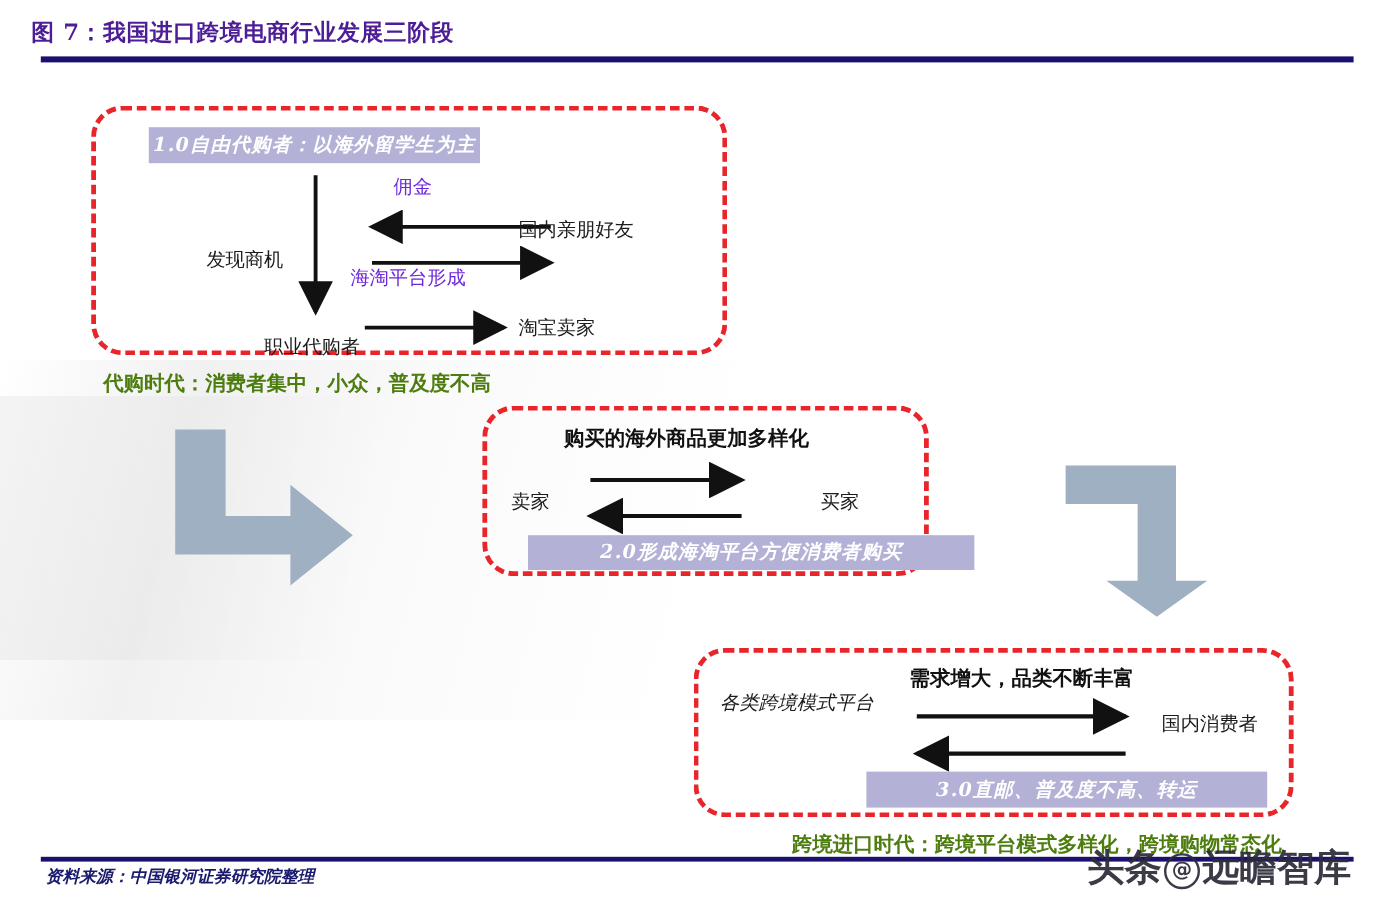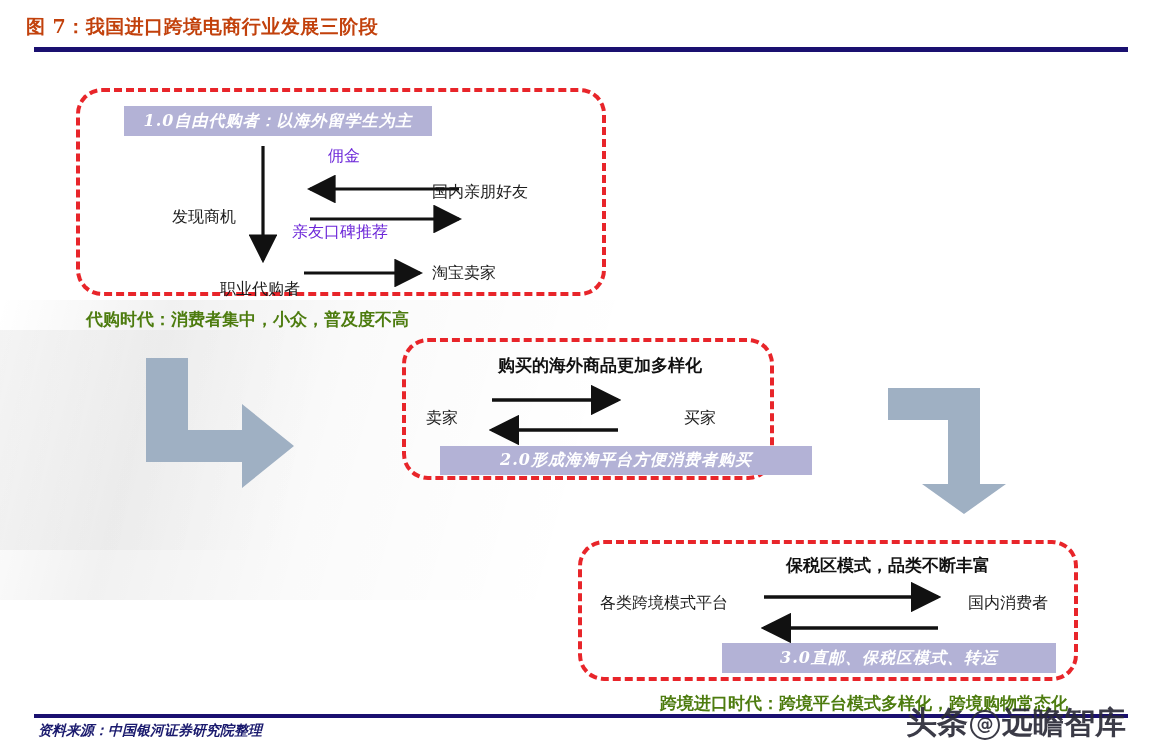--- a/index.html
+++ b/index.html
@@ -28,21 +28,21 @@
     background:linear-gradient(100deg,rgba(0,0,0,0.045) 0%,rgba(0,0,0,0.0) 45%);
     pointer-events:none;
   }
 
   
   .fig-title{
     position:absolute;left:26px;top:14px;
     font-family:"DejaVu Serif","Liberation Serif",serif;
     font-weight:bold;
     font-size:19px;
-    color:#c2410c;
+    color:#4c1d95;
     letter-spacing:0.5px;
     white-space:nowrap;
   }
   .rule-top{
     position:absolute;left:34px;top:47px;width:1094px;height:5px;
     background:#1a1070;
   }
   .rule-bottom{
     position:absolute;left:34px;top:714px;width:1094px;height:4px;
     background:#1a1070;
@@ -73,21 +73,21 @@
     background:#b3b2d6;
     color:#ffffff;
     font-family:"DejaVu Serif","Liberation Serif",serif;
     font-weight:bold;
     font-style:italic;
     font-size:16px;
     display:flex;align-items:center;justify-content:center;
     letter-spacing:1px;
     white-space:nowrap;
   }
-  #banner1{left:124px;top:106px;width:308px;height:30px;}
+  #banner1{left:124px;top:106px;width:276px;height:30px;}
   #banner2{left:440px;top:446px;width:372px;height:29px;}
   #banner3{left:722px;top:643px;width:334px;height:30px;}
 
   
   .node-label{
     position:absolute;
     font-family:"DejaVu Sans","Liberation Sans",sans-serif;
     font-size:16px;
     color:#1c1c1c;
     white-space:nowrap;
@@ -99,21 +99,20 @@
     color:#6d28d9;
     white-space:nowrap;
   }
   .inner-head{
     position:absolute;
     font-family:"DejaVu Serif","Liberation Serif",serif;
     font-weight:bold;
     font-size:17px;
     color:#111111;
     white-space:nowrap;
-    margin-left:28px;
   }
 
   
   .era-caption{
     position:absolute;
     font-family:"DejaVu Serif","Liberation Serif",serif;
     font-weight:bold;
     font-size:17px;
     color:#4d7c0f;
     white-space:nowrap;
@@ -178,21 +177,21 @@
     <line x1="383" y1="101" x2="234" y2="101" stroke="#111111" stroke-width="3.2" marker-end="url(#ah-blk)"></line>
 
     <line x1="234" y1="131" x2="383" y2="131" stroke="#111111" stroke-width="3.2" marker-end="url(#ah-blk)"></line>
 
     <line x1="228" y1="185" x2="344" y2="185" stroke="#111111" stroke-width="3.2" marker-end="url(#ah-blk)"></line>
   </svg>
 
   <div class="node-label" style="left:172px;top:182px;margin-top:25px;">发现商机</div>
   <div class="node-label" style="left:432px;top:182px;">国内亲朋好友</div>
   <div class="edge-label" style="left:328px;top:146px;">佣金</div>
-  <div class="edge-label" style="left:292px;top:222px;">亲友口碑推荐</div>
+  <div class="edge-label" style="left:292px;top:222px;">海淘平台形成</div>
   <div class="node-label" style="left:220px;top:263px;margin-top:16px;">职业代购者</div>
   <div class="node-label" style="left:432px;top:263px;">淘宝卖家</div>
 
   <div class="era-caption" id="caption1">代购时代：消费者集中，小众，普及度不高</div>
 
   <svg class="elbow-svg" style="left:146px;top:358px;" width="150" height="130" viewBox="0 0 150 130">
     <path d="M0,0 L42,0 L42,72 L96,72 L96,46 L148,88 L96,130 L96,104 L0,104 Z" fill="#9fb0c3"></path>
   </svg>
 
   <div class="stage-box" id="stage2-box"></div>
@@ -216,38 +215,38 @@
 
   <div class="banner" id="banner2">2.0形成海淘平台方便消费者购买</div>
 
 
   <svg class="elbow-svg" style="left:888px;top:388px;" width="140" height="126" viewBox="0 0 140 126">
     <path d="M0,0 L92,0 L92,96 L118,96 L76,126 L34,96 L60,96 L60,32 L0,32 Z" fill="#9fb0c3"></path>
   </svg>
 
   <div class="stage-box" id="stage3-box"></div>
 
-  <div class="inner-head" style="left:758px;top:554px;">保税区模式，品类不断丰富</div>
+  <div class="inner-head" style="left:758px;top:554px;">需求增大，品类不断丰富</div>
 
   <svg class="arrow-svg" style="left:578px;top:540px;" width="500" height="141" viewBox="0 0 500 141">
     <defs>
       <marker id="ah-blk3" markerWidth="9" markerHeight="9" refX="8" refY="4.5" orient="auto">
         <path d="M0,0 L9,4.5 L0,9 z" fill="#111111"></path>
       </marker>
     </defs>
 
     <line x1="186" y1="57" x2="360" y2="57" stroke="#111111" stroke-width="3.4" marker-end="url(#ah-blk3)"></line>
 
     <line x1="360" y1="88" x2="186" y2="88" stroke="#111111" stroke-width="3.4" marker-end="url(#ah-blk3)"></line>
   </svg>
 
-  <div class="node-label" style="left:600px;top:593px;">各类跨境模式平台</div>
+  <div class="node-label" style="left:600px;top:576px;font-style:italic;">各类跨境模式平台</div>
   <div class="node-label" style="left:968px;top:593px;">国内消费者</div>
 
-  <div class="banner" id="banner3">3.0直邮、保税区模式、转运</div>
+  <div class="banner" id="banner3">3.0直邮、普及度不高、转运</div>
 
   <div class="era-caption" id="caption3">跨境进口时代：跨境平台模式多样化，跨境购物常态化</div>
 
   <div class="rule-bottom"></div>
   <div class="source-note">资料来源：中国银河证券研究院整理</div>
 
   <div class="watermark">
     <span>头条</span><span class="wm-c">@</span><span>远瞻智库</span>
   </div>
 

